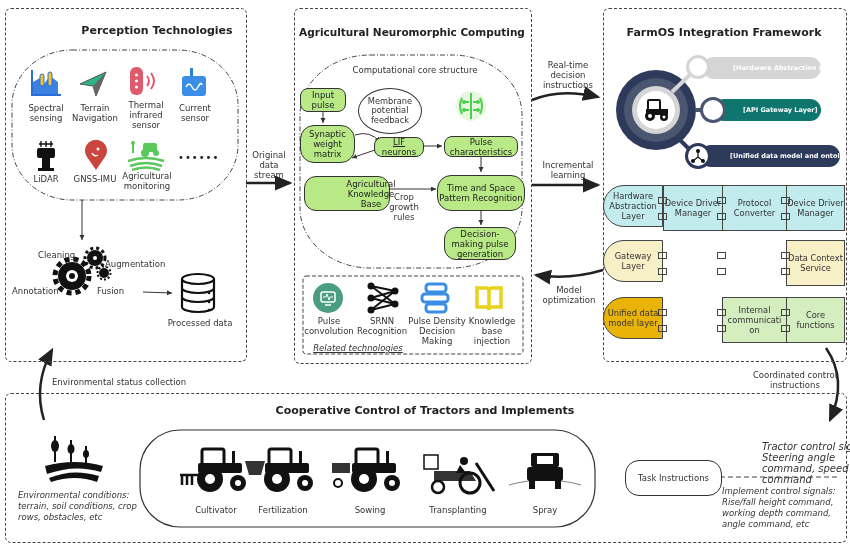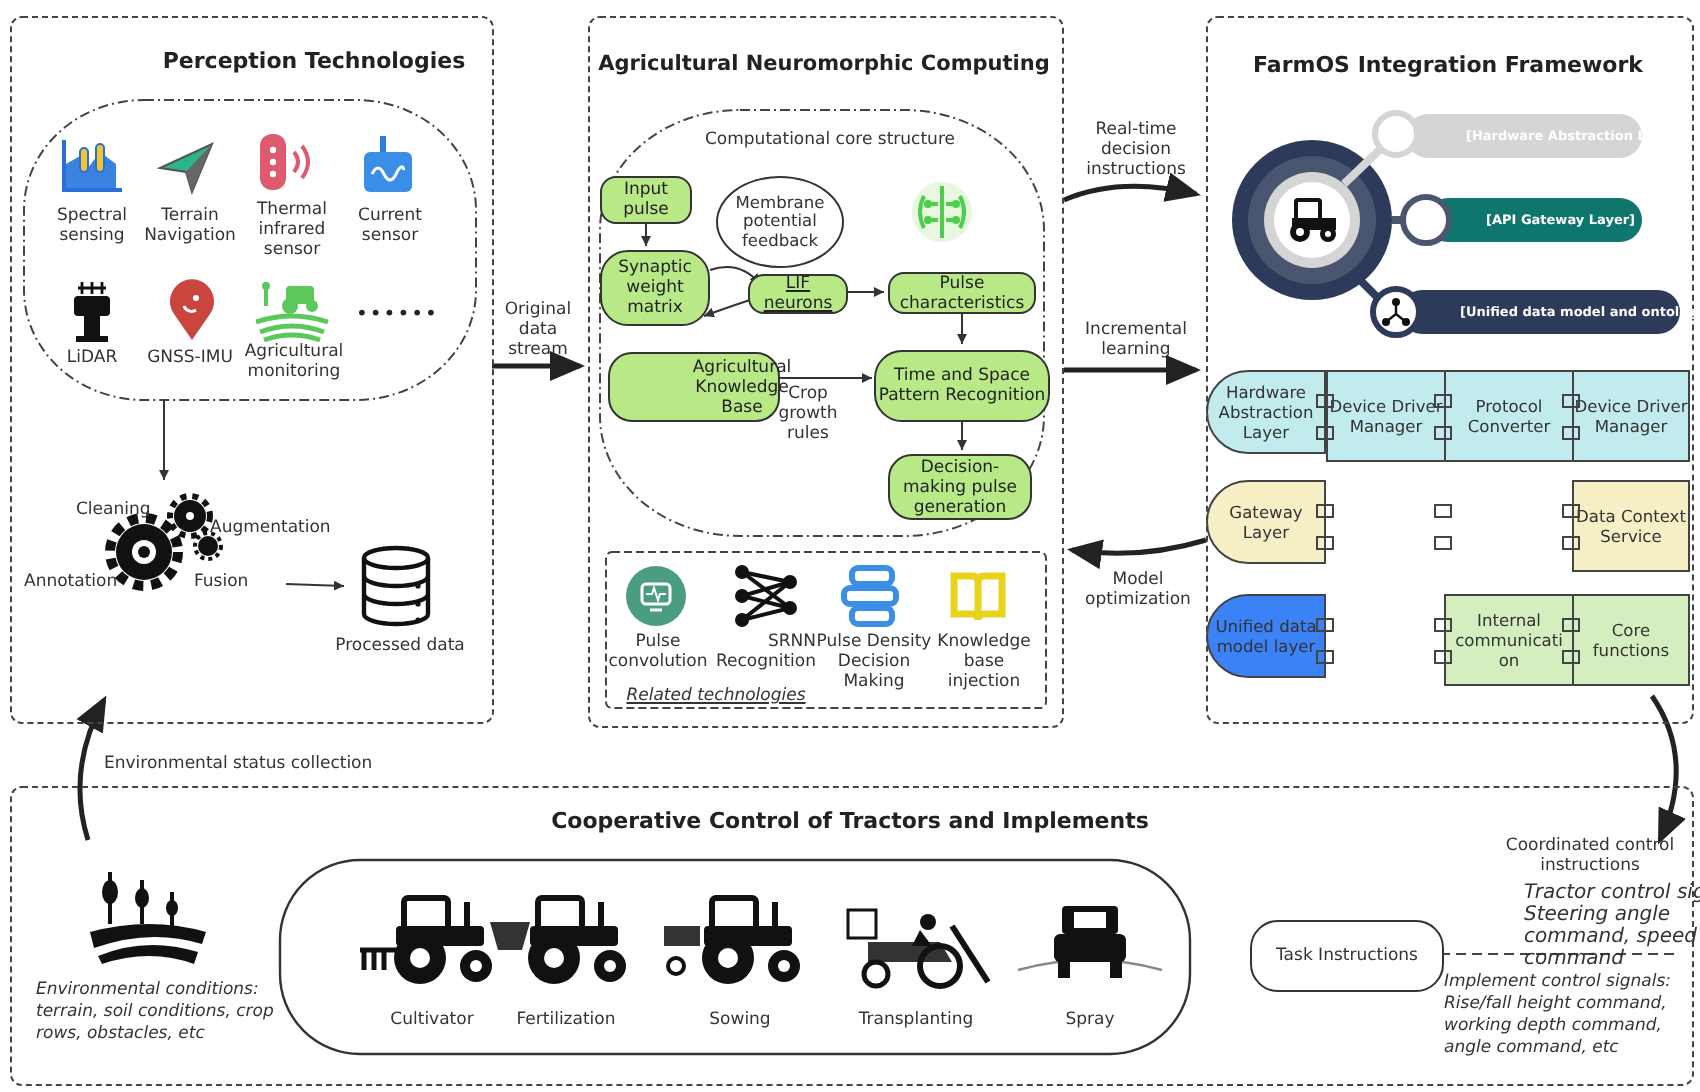--- a/index.html
+++ b/index.html
@@ -234,21 +234,21 @@
         <rect x="8" y="22" width="20" height="8" rx="3"></rect>
       </g>
     </svg>
 </div>
 <div class="abs" style="left:474px;top:285px;width:30px;height:28px;">
   <svg width="30" height="28">
       <path d="M3,3 H12 Q15,3 15,6 V25 Q15,22 12,22 H3 Z M27,3 H18 Q15,3 15,6 V25 Q15,22 18,22 H27 Z" fill="none" stroke="#e9d21c" stroke-width="3.5"></path>
     </svg>
 </div>
 <div class="lbl" style="left:303px;top:316px;width:52px;">Pulse convolution</div>
-<div class="lbl" style="left:356px;top:316px;width:52px;text-align:right;">SRNN Recognition</div>
+<div class="lbl" style="left:356px;top:316px;width:52px;">SRNN Recognition</div>
 <div class="lbl" style="left:408px;top:316px;width:58px;">Pulse Density Decision Making</div>
 <div class="lbl" style="left:466px;top:316px;width:52px;">Knowledge base injection</div>
 <div class="lbl ital" style="left:310px;top:343px;width:96px;text-decoration:underline;">Related technologies</div>
 
 <div class="lbl" style="left:538px;top:60px;width:60px;">Real-time decision instructions</div>
 <div class="lbl" style="left:538px;top:160px;width:60px;">Incremental learning</div>
 <div class="lbl" style="left:538px;top:285px;width:62px;">Model optimization</div>
 
 <div class="panel" style="left:603px;top:8px;width:242px;height:352px;"></div>
 <div class="ptitle" style="left:603px;top:26px;width:242px;">FarmOS Integration Framework</div>
@@ -280,21 +280,21 @@
   <div class="layer-left" style="background:#c2ebee;">Hardware Abstraction Layer</div>
   <div class="layer-cell" style="left:60px;width:60px;background:#c2ebee;">Device Driver Manager</div>
   <div class="layer-cell" style="left:119px;width:65px;background:#c2ebee;">Protocol Converter</div>
   <div class="layer-cell" style="left:183px;width:59px;background:#c2ebee;">Device Driver Manager</div>
 </div>
 <div class="layer-row" style="top:240px;">
   <div class="layer-left" style="background:#f7efc6;">Gateway Layer</div>
   <div class="layer-cell" style="left:183px;width:59px;background:#f7efc6;">Data Context Service</div>
 </div>
 <div class="layer-row" style="top:297px;">
-  <div class="layer-left" style="background:#3b82f6;">Unified data model layer</div>
+  <div class="layer-left" style="background:#eab308;">Unified data model layer</div>
   <div class="layer-cell" style="left:119px;width:65px;background:#d4eec0;">Internal communicati on</div>
   <div class="layer-cell" style="left:183px;width:59px;background:#d4eec0;">Core functions</div>
 </div>
 
 <div id="ports">
     <div class="port" style="left: 658px; top: 197px;"></div>
     <div class="port" style="left: 658px; top: 213px;"></div>
     <div class="port" style="left: 717px; top: 197px;"></div>
     <div class="port" style="left: 717px; top: 213px;"></div>
     <div class="port" style="left: 781px; top: 197px;"></div>
@@ -306,21 +306,21 @@
     <div class="port" style="left: 781px; top: 252px;"></div>
     <div class="port" style="left: 781px; top: 268px;"></div>
     <div class="port" style="left: 658px; top: 309px;"></div>
     <div class="port" style="left: 658px; top: 325px;"></div>
     <div class="port" style="left: 717px; top: 309px;"></div>
     <div class="port" style="left: 717px; top: 325px;"></div>
     <div class="port" style="left: 781px; top: 309px;"></div>
     <div class="port" style="left: 781px; top: 325px;"></div>
   </div>
 
-<div class="lbl" style="left:745px;top:370px;width:100px;margin-top:48px;">Coordinated control instructions</div>
+<div class="lbl" style="left:745px;top:370px;width:100px;">Coordinated control instructions</div>
 <div class="lbl" style="left:52px;top:377px;text-align:left;white-space:nowrap;">Environmental status collection</div>
 
 <div class="panel" style="left:5px;top:393px;width:840px;height:148px;"></div>
 <div class="ptitle" style="left:5px;top:404px;width:840px;">Cooperative Control of Tractors and Implements</div>
 <div class="abs" style="left:45px;top:432px;width:58px;height:50px;">
   <svg width="58" height="50">
       <g fill="#111">
         <rect x="9" y="4" width="2" height="26"></rect>
         <ellipse cx="10" cy="14" rx="4" ry="6"></ellipse>
         <rect x="25" y="8" width="2" height="22"></rect>

